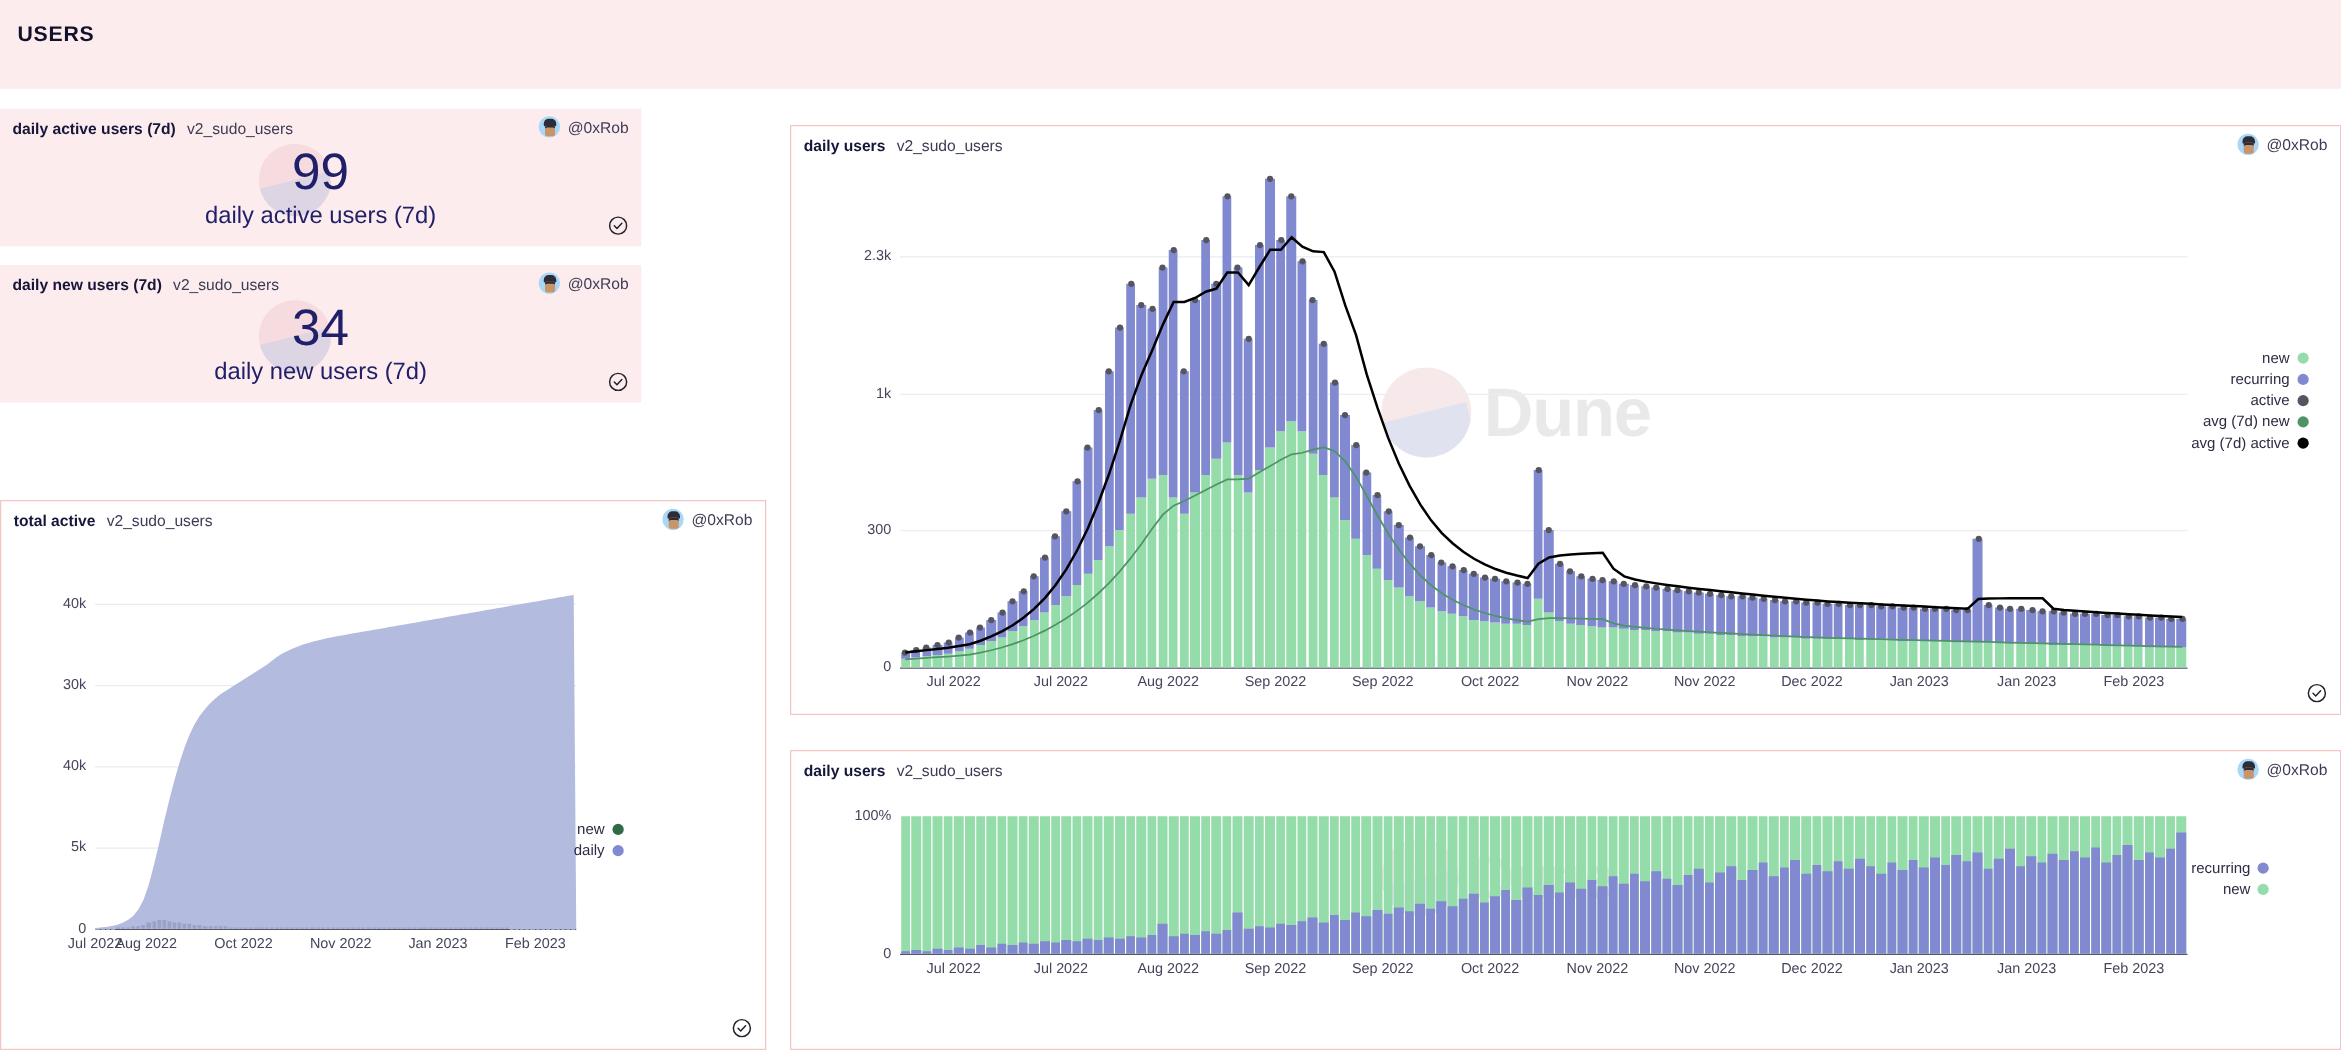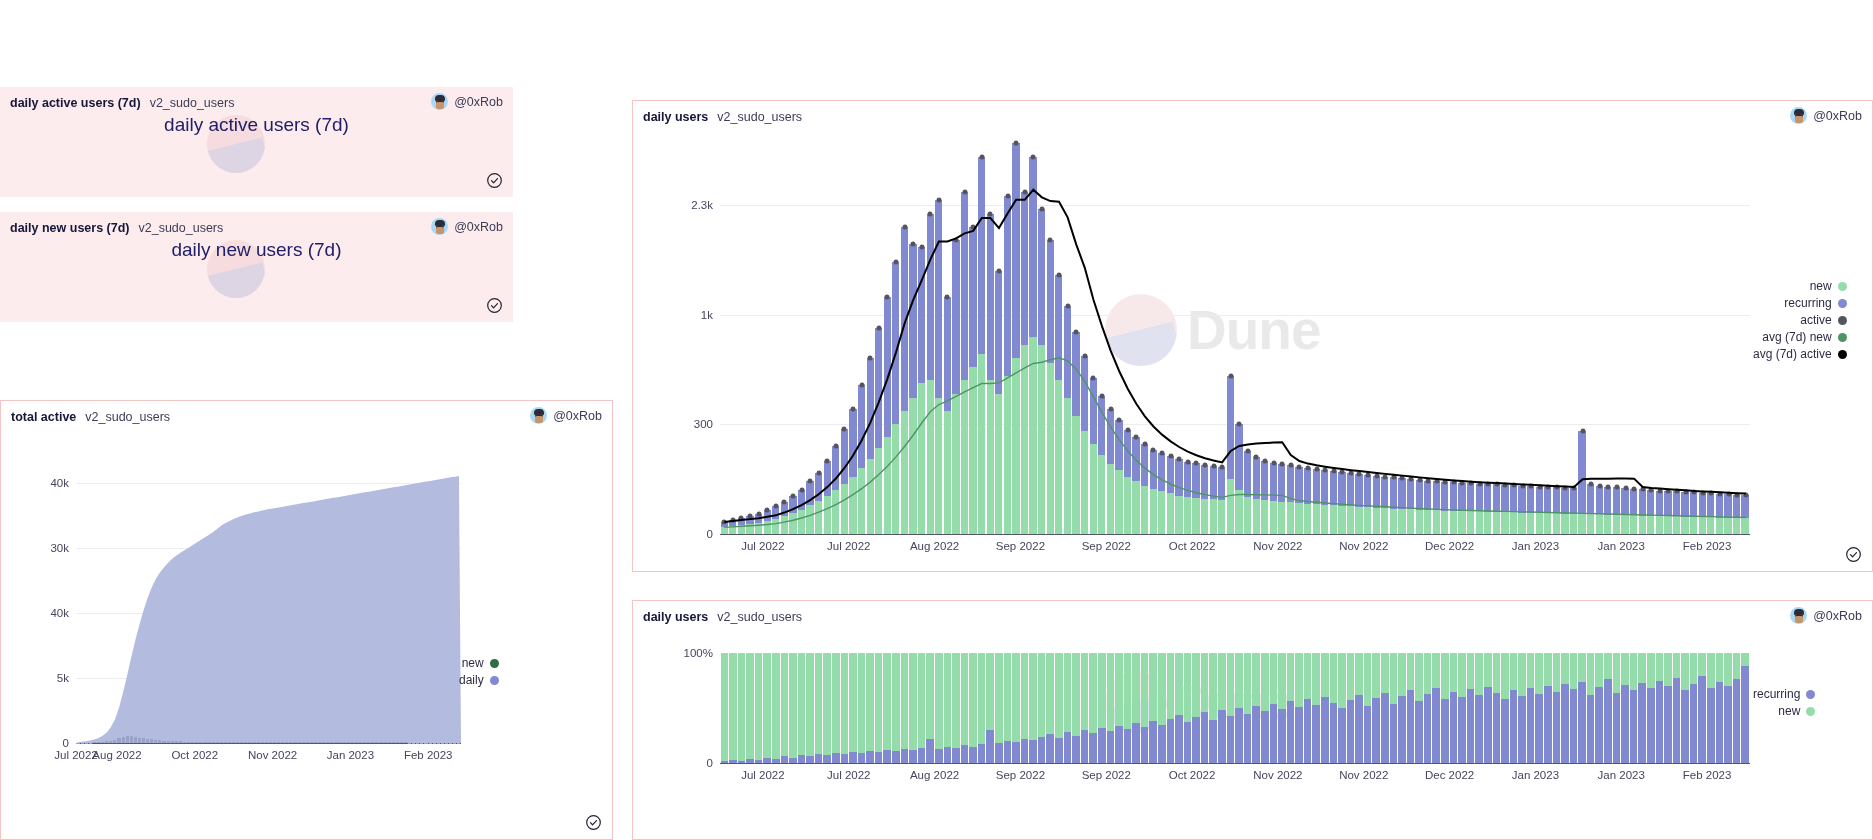--- a/index.html
+++ b/index.html
@@ -131,34 +131,38 @@
     display: flex; align-items: center; gap: 6px;
     font-size: 12px; color: #2c2c44; white-space: nowrap;
   }
   .swatch { width: 9px; height: 9px; border-radius: 50%; flex: 0 0 auto; }
 </style>
 </head>
 <body>
 
 <div class="page">
 
+  <div class="header">
+    <div class="header-title">USERS</div>
+  </div>
 
   <div class="card counter" style="left:0;top:87px;width:513px;height:110px;">
     <div class="card-head">
       <span class="card-title">daily active users (7d)</span>
       <span class="card-sub">v2_sudo_users</span>
     </div>
     <div class="card-user">
       <span class="avatar"></span>
       <span class="handle">@0xRob</span>
     </div>
     <div class="watermark" style="left:207px;top:28px;">
       <span class="wm-pie" style="width:58px;height:58px;"></span>
     </div>
     <div class="counter-body">
+      <div class="counter-value">99</div>
       <div class="counter-label">daily active users (7d)</div>
     </div>
     <span class="check-icon">
       <svg viewBox="0 0 20 20" width="17" height="17" fill="none" stroke="#23232e" stroke-width="1.4">
         <circle cx="10" cy="10" r="8"></circle>
           <path d="M6.4 10.2l2.5 2.5 4.6-5" stroke-linecap="round" stroke-linejoin="round"></path>
       </svg>
     </span>
   </div>
 
@@ -168,20 +172,21 @@
       <span class="card-sub">v2_sudo_users</span>
     </div>
     <div class="card-user">
       <span class="avatar"></span>
       <span class="handle">@0xRob</span>
     </div>
     <div class="watermark" style="left:207px;top:28px;">
       <span class="wm-pie" style="width:58px;height:58px;"></span>
     </div>
     <div class="counter-body">
+      <div class="counter-value">34</div>
       <div class="counter-label">daily new users (7d)</div>
     </div>
     <span class="check-icon">
       <svg viewBox="0 0 20 20" width="17" height="17" fill="none" stroke="#23232e" stroke-width="1.4">
         <circle cx="10" cy="10" r="8"></circle>
           <path d="M6.4 10.2l2.5 2.5 4.6-5" stroke-linecap="round" stroke-linejoin="round"></path>
       </svg>
     </span>
   </div>
 

